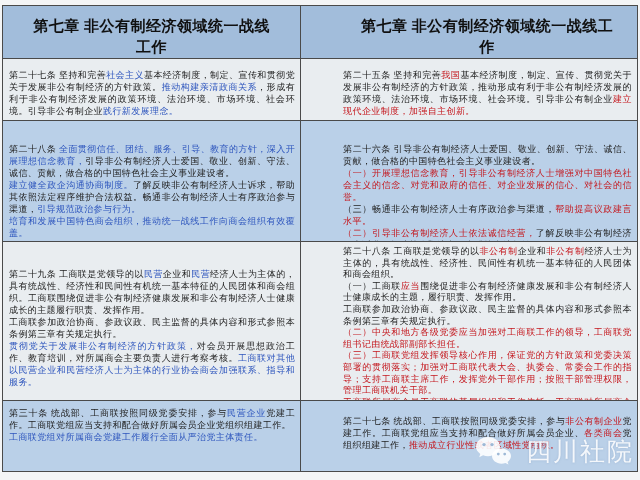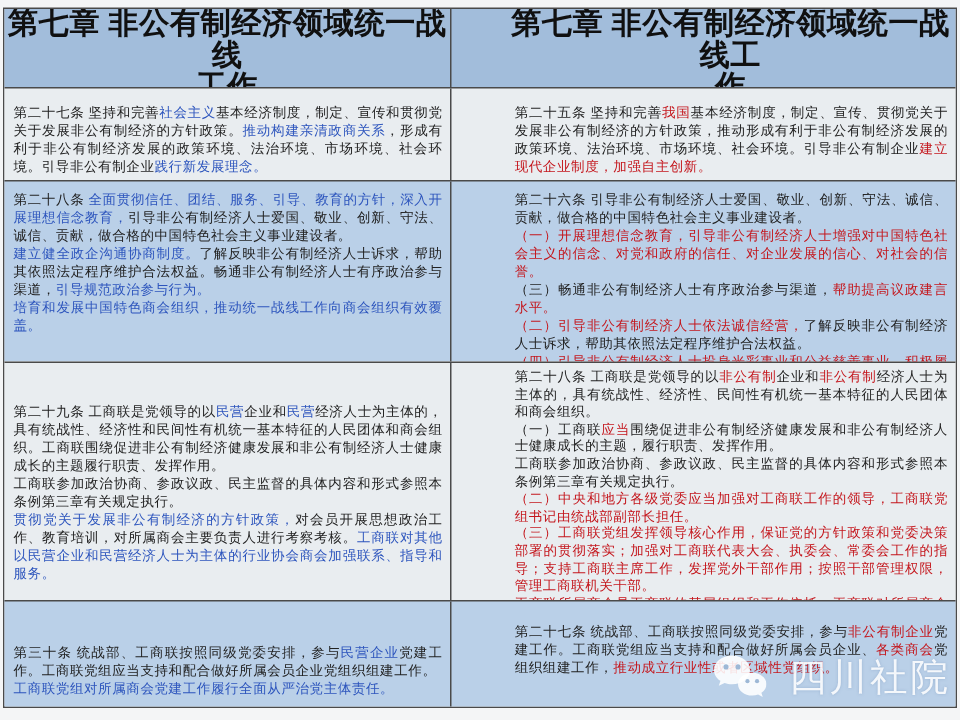--- a/index.html
+++ b/index.html
@@ -17,38 +17,38 @@
   }
   .row{display:flex;width:100%;box-sizing:border-box;}
   .row + .row{border-top:1px solid var(--border);}
   .cell{
     box-sizing:border-box;overflow:hidden;height:100%;
   }
   .cell.left-col{width:316px;border-right:1px solid var(--border);}
   .cell.right-col{width:318px;margin-left:36px;}
   .header-row{height:52px;background:var(--bg-header);}
   .header-cell{
-    display:flex;flex-direction:column;align-items:center;justify-content:flex-start;
-    font-weight:bold;font-size:20px;line-height:21px;color:#101010;
+    display:flex;flex-direction:column;align-items:center;justify-content:flex-end;
+    font-weight:bold;font-size:15px;line-height:21px;color:#101010;
     text-align:center;letter-spacing:0.5px;
   }
   .r1{height:62px;}
   .r2{height:121px;}
   .r3{height:159px;}
   .r4{height:71px;}
   .bg-plain{background:var(--bg-plain);}
   .bg-alt{background:var(--bg-alt);}
   .body-cell{
     padding:0 5px 2px 6px;font-size:9px;line-height:12px;letter-spacing:0.4px;
     text-align:justify;color:var(--c-ink);
   }
   .body-cell p{margin:0;}
   .tight{line-height:11.6px;}
   .pt6{padding-top:4px;} .pt10{padding-top:10px;} .pt14{padding-top:14px;}
-  .pt18{padding-top:28px;} .pt22{padding-top:6px;} .pt26{padding-top:26px;}
+  .pt18{padding-top:6px;} .pt22{padding-top:22px;} .pt26{padding-top:26px;}
   .c-k{color:var(--c-ink);} .c-b{color:var(--c-blue);} .c-r{color:var(--c-red);}
   .watermark{
     position:absolute;right:6px;bottom:12px;display:flex;align-items:center;gap:15px;
     z-index:5;pointer-events:none;
   }
   .watermark-label{
     font-family:"Liberation Sans","DejaVu Sans",sans-serif;
     font-size:25px;color:rgba(255,255,255,0.88);letter-spacing:2px;font-weight:500;
     text-shadow:0 0 2px rgba(120,150,190,0.5);
   }

